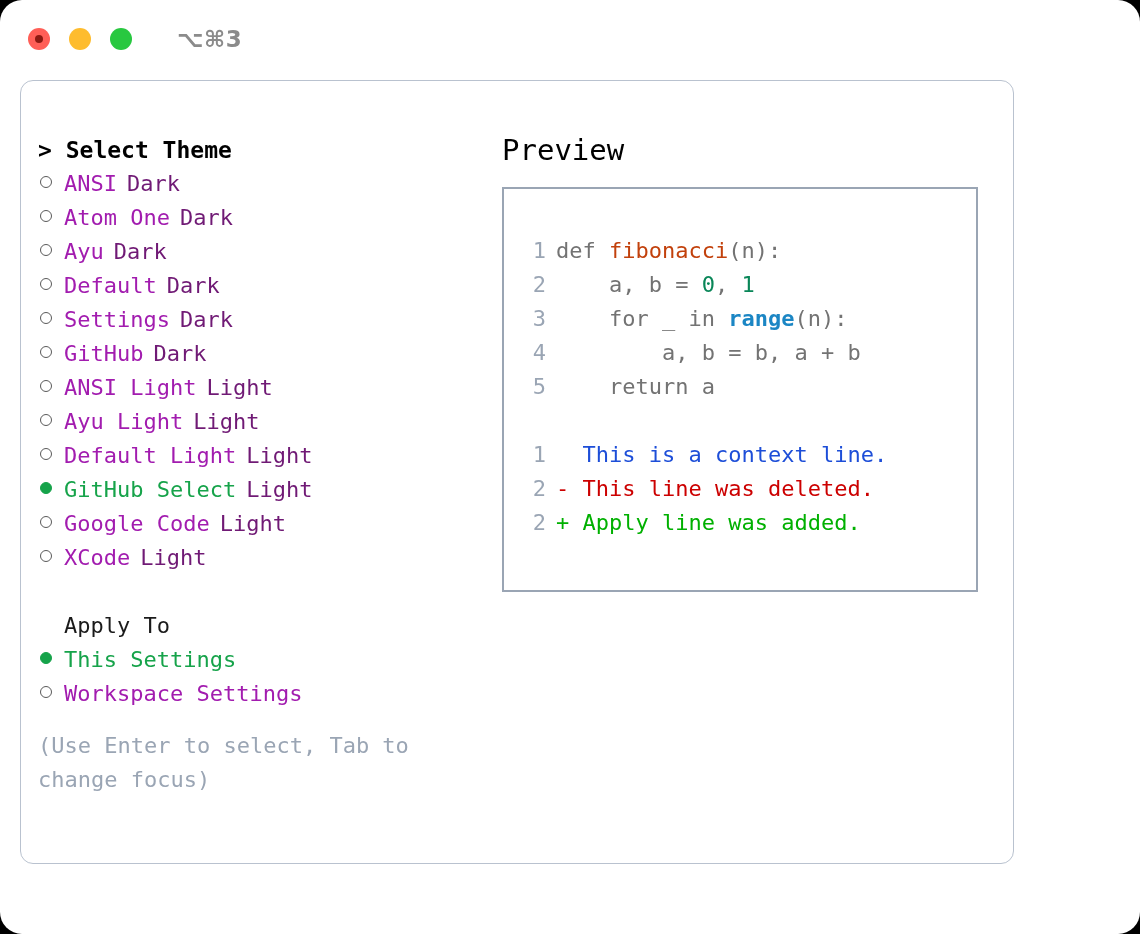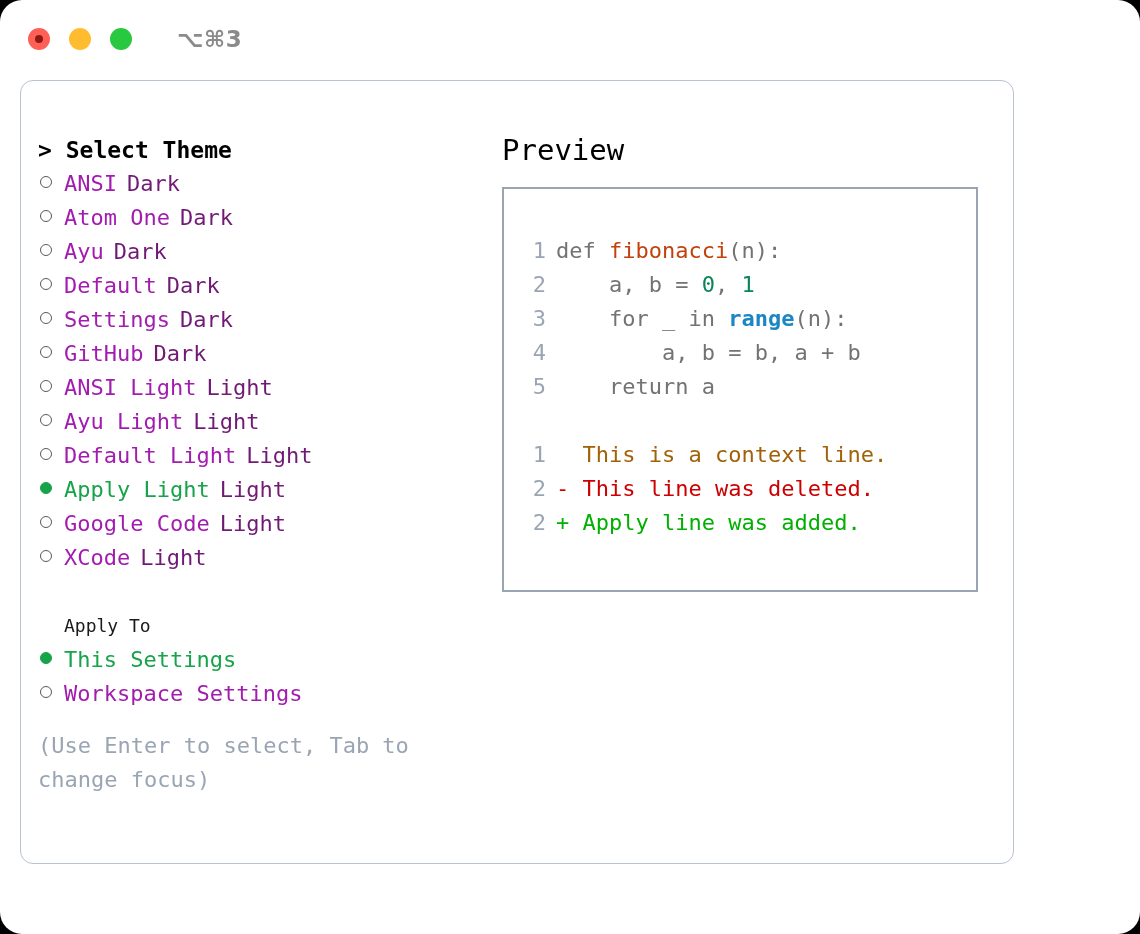--- a/index.html
+++ b/index.html
@@ -138,21 +138,21 @@
   }
 
   .opt-label { color: #a21caf; }
   .opt-row.selected .opt-label { color: #16a34a; }
   .opt-cat {
     color: #701a75;
     margin-left: 10px;
   }
   .apply-title {
     color: #1a1a1a;
-    font-size: 18px;
+    font-size: 22px;
   }
 
   .spacer-row { height: 34px; }
 
   .hint {
     margin-top: 18px;
     color: #9aa5b4;
     font-size: 22px;
     line-height: 34px;
     width: 405px;
@@ -193,21 +193,21 @@
     text-align: right;
     margin-right: 10px;
   }
   .blank-line { height: 34px; }
 
   .tok-func  { color: #c2410c; }
   .tok-num   { color: #098658; }
   .tok-call  { color: #1b86c4; font-weight: bold; }
   .tok-plain { color: #737373; }
 
-  .diff-ctx { color: #a16207; text-align: center; }
+  .diff-ctx { color: #1d4ed8; text-align: center; }
   .diff-del { color: #cc0000; }
   .diff-add { color: #00b000; }
 </style>
 </head>
 <body>
 
 <div class="window">
 
   <div class="titlebar">
     <span class="dot dot-red"></span>
@@ -225,21 +225,21 @@
         <div id="theme-list">
             <div class="opt-row"><span class="marker"><span class="circle"></span></span><span class="opt-label">ANSI</span><span class="opt-cat">Dark</span></div>
             <div class="opt-row"><span class="marker"><span class="circle"></span></span><span class="opt-label">Atom One</span><span class="opt-cat">Dark</span></div>
             <div class="opt-row"><span class="marker"><span class="circle"></span></span><span class="opt-label">Ayu</span><span class="opt-cat">Dark</span></div>
             <div class="opt-row"><span class="marker"><span class="circle"></span></span><span class="opt-label">Default</span><span class="opt-cat">Dark</span></div>
             <div class="opt-row"><span class="marker"><span class="circle"></span></span><span class="opt-label">Settings</span><span class="opt-cat">Dark</span></div>
             <div class="opt-row"><span class="marker"><span class="circle"></span></span><span class="opt-label">GitHub</span><span class="opt-cat">Dark</span></div>
             <div class="opt-row"><span class="marker"><span class="circle"></span></span><span class="opt-label">ANSI Light</span><span class="opt-cat">Light</span></div>
             <div class="opt-row"><span class="marker"><span class="circle"></span></span><span class="opt-label">Ayu Light</span><span class="opt-cat">Light</span></div>
             <div class="opt-row"><span class="marker"><span class="circle"></span></span><span class="opt-label">Default Light</span><span class="opt-cat">Light</span></div>
-            <div class="opt-row selected"><span class="marker"><span class="circle"></span></span><span class="opt-label">Apply Light</span><span class="opt-cat">Light</span></div>
+            <div class="opt-row selected"><span class="marker"><span class="circle"></span></span><span class="opt-label">GitHub Select</span><span class="opt-cat">Light</span></div>
             <div class="opt-row"><span class="marker"><span class="circle"></span></span><span class="opt-label">Google Code</span><span class="opt-cat">Light</span></div>
             <div class="opt-row"><span class="marker"><span class="circle"></span></span><span class="opt-label">XCode</span><span class="opt-cat">Light</span></div>
           </div>
 
         <div class="spacer-row"></div>
 
         <div class="opt-row nomarker">
           <span class="marker"></span>
           <span class="apply-title">Apply To</span>
         </div>

